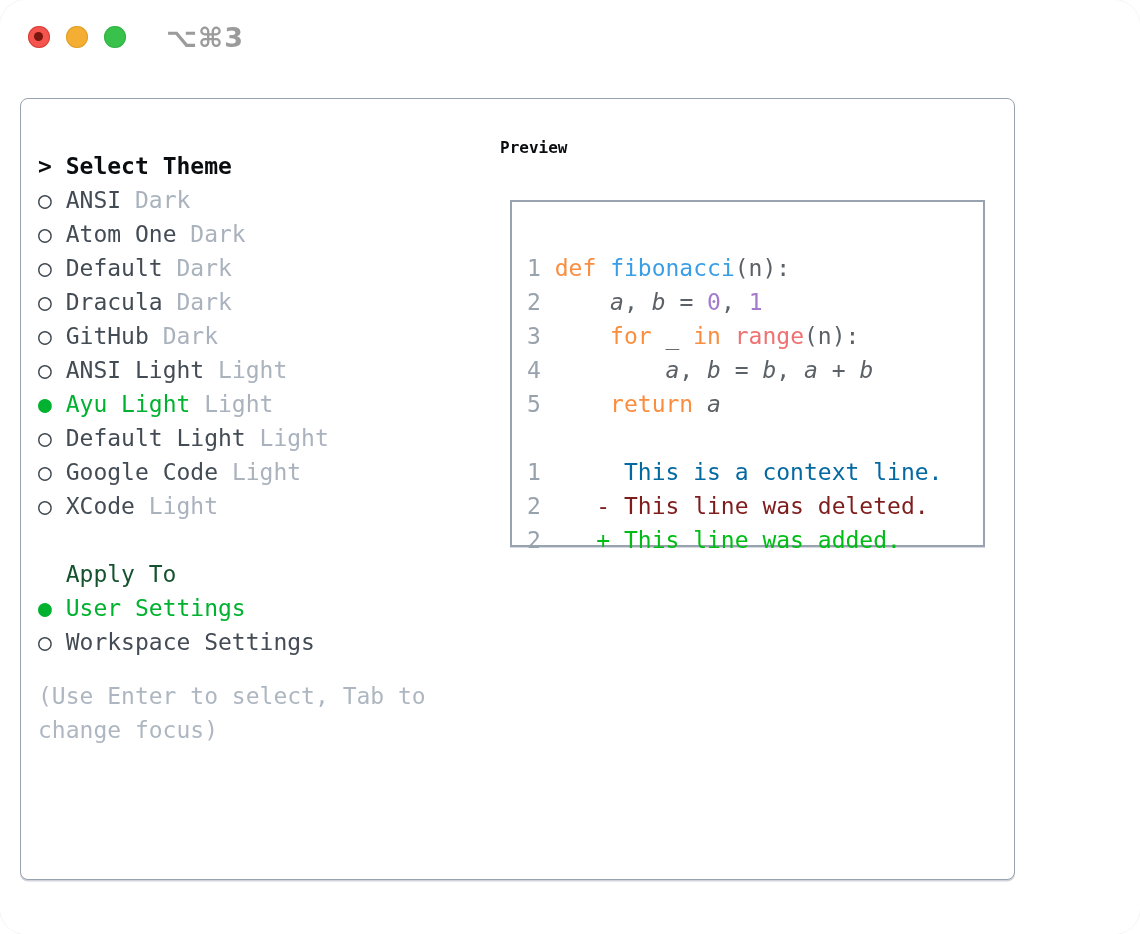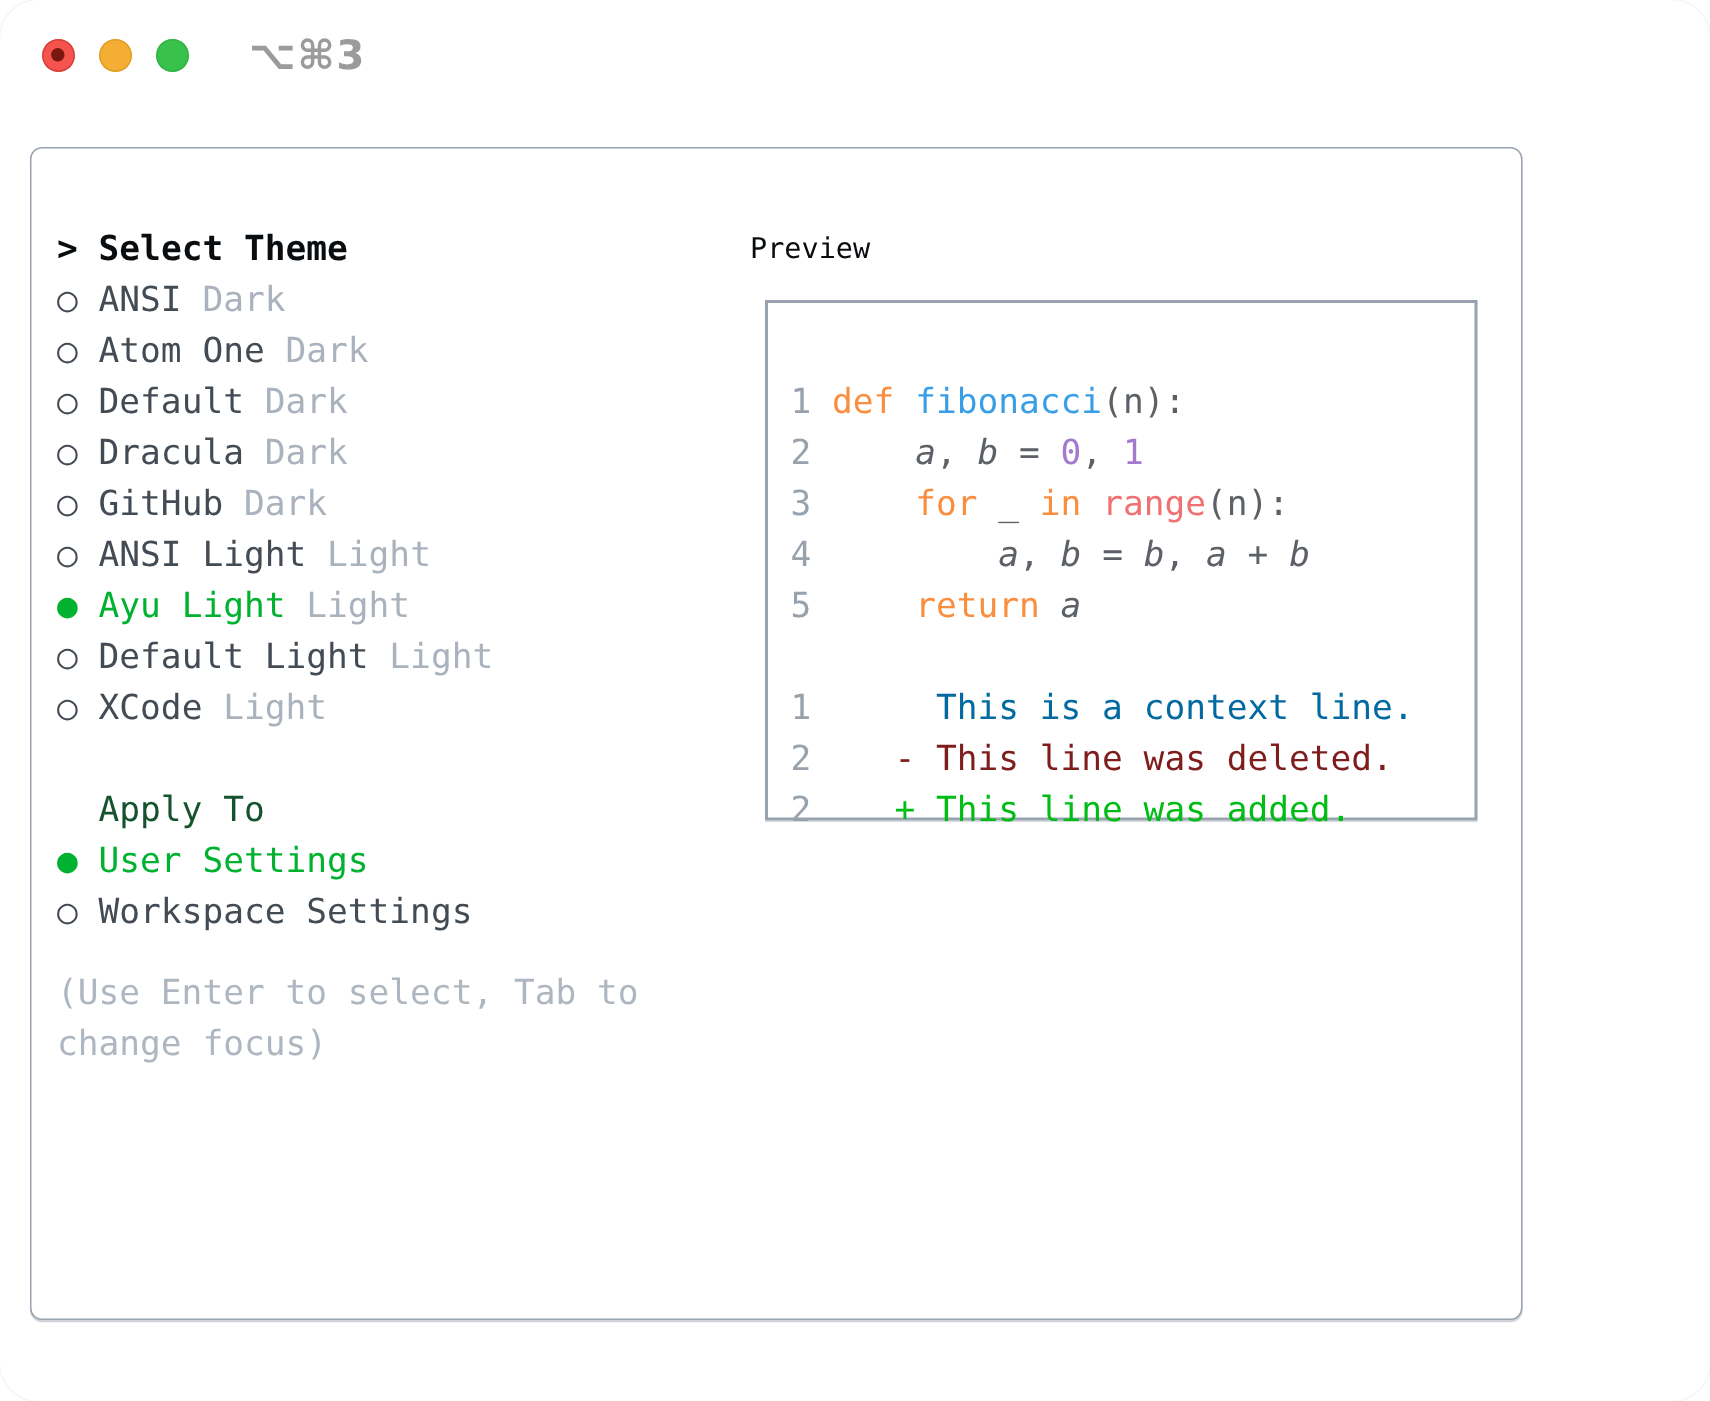--- a/index.html
+++ b/index.html
@@ -27,22 +27,22 @@
   .menu{position:absolute;left:38px;top:149px;width:442px;
     font-size:23px;line-height:34px;color:#434b54}
   .row{white-space:pre;height:34px}
   .header-row{font-weight:bold;color:#0a0d10}
   .apply-header{color:#14532d;padding-left:2ch;margin-top:34px}
   .theme-row{cursor:pointer}
   .tk-tag{color:#a9b2bd}
   .selected .tk-bullet,.selected .tk-name{color:#00b22f}
   .hint{white-space:normal;color:#aeb7c1;margin-top:20px}
   
-  .preview-header{position:absolute;left:500px;top:149px;
-    font-weight:normal;font-size:19px;line-height:34px;color:#0a0d10}
+  .preview-header{position:absolute;left:500px;top:131px;
+    font-weight:bold;font-size:16px;line-height:34px;color:#0a0d10}
   .preview-box{position:absolute;left:510px;top:200px;width:475px;height:347px;
     box-sizing:border-box;border:2px solid #98a3af;background:#ffffff;
     box-shadow:0 1px 0 rgba(120,130,145,.3)}
   .code{margin:49px 0 0 15px;font-size:23px;line-height:34px;white-space:pre}
   .code-line{height:34px}
   
   .tk-num{color:#98a2ac}
   .tk-kw{color:#fa8d3e}
   .tk-fn{color:#3a9ee6}
   .tk-markup{color:#f07171}
@@ -73,20 +73,21 @@
     <div class="row header-row"><span>&gt;</span> <span>Select Theme</span></div>
     <div id="theme-list">
         <div class="row theme-row"><span class="tk-bullet">○ </span><span class="tk-name">ANSI</span><span class="tk-tag"> Dark</span></div>
         <div class="row theme-row"><span class="tk-bullet">○ </span><span class="tk-name">Atom One</span><span class="tk-tag"> Dark</span></div>
         <div class="row theme-row"><span class="tk-bullet">○ </span><span class="tk-name">Default</span><span class="tk-tag"> Dark</span></div>
         <div class="row theme-row"><span class="tk-bullet">○ </span><span class="tk-name">Dracula</span><span class="tk-tag"> Dark</span></div>
         <div class="row theme-row"><span class="tk-bullet">○ </span><span class="tk-name">GitHub</span><span class="tk-tag"> Dark</span></div>
         <div class="row theme-row"><span class="tk-bullet">○ </span><span class="tk-name">ANSI Light</span><span class="tk-tag"> Light</span></div>
         <div class="row theme-row selected"><span class="tk-bullet">● </span><span class="tk-name">Ayu Light</span><span class="tk-tag"> Light</span></div>
         <div class="row theme-row"><span class="tk-bullet">○ </span><span class="tk-name">Default Light</span><span class="tk-tag"> Light</span></div>
+        <div class="row theme-row"><span class="tk-bullet">○ </span><span class="tk-name">Google Code</span><span class="tk-tag"> Light</span></div>
         <div class="row theme-row"><span class="tk-bullet">○ </span><span class="tk-name">XCode</span><span class="tk-tag"> Light</span></div>
       </div>
     <div class="row apply-header">Apply To</div>
     <div id="apply-list">
         <div class="row theme-row selected"><span class="tk-bullet">● </span><span class="tk-name">User Settings</span></div>
         <div class="row theme-row"><span class="tk-bullet">○ </span><span class="tk-name">Workspace Settings</span></div>
       </div>
     <div class="hint">(Use Enter to select, Tab to change focus)</div>
   </div>
 

